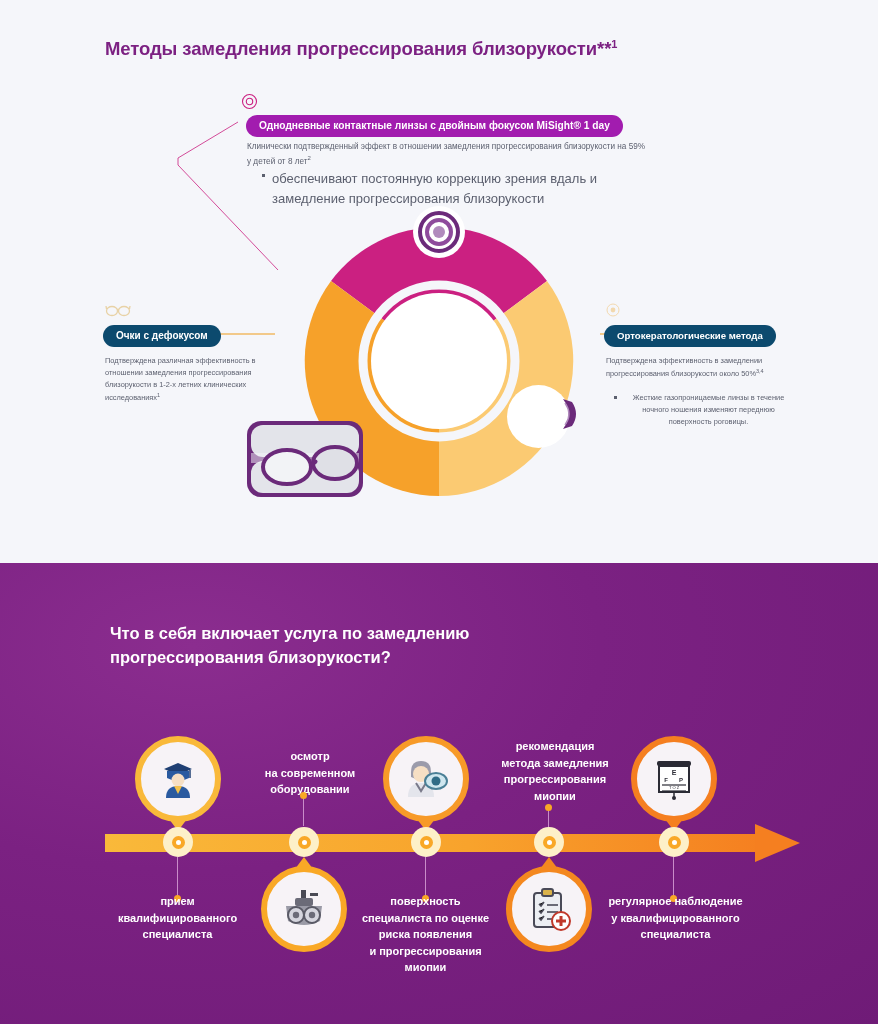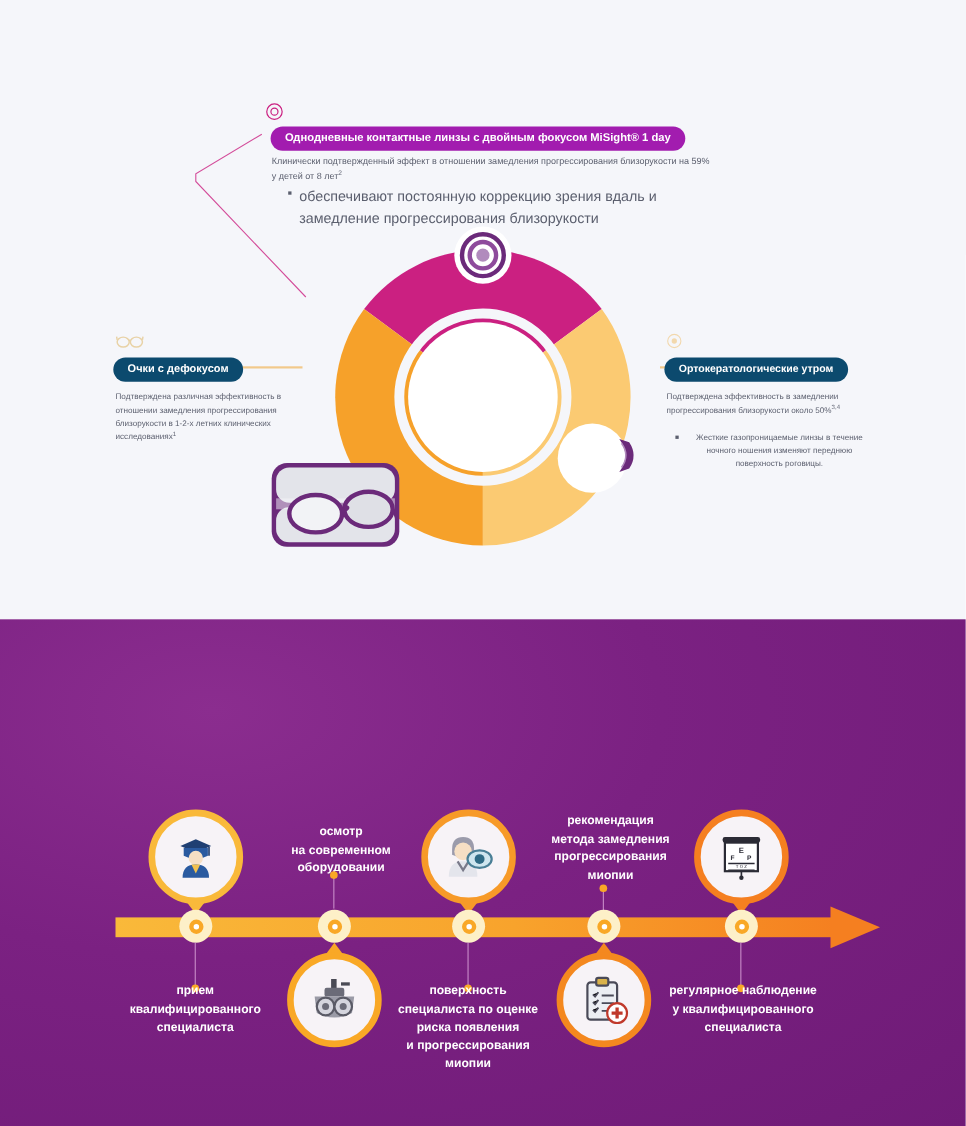--- a/index.html
+++ b/index.html
@@ -170,20 +170,23 @@
     border-left: 9px solid transparent; border-right: 9px solid transparent;
   }
 </style>
 </head>
 <body>
 
 <div class="page">
 
   <div class="top-section">
 
+    <div class="main-title">
+      <span>Методы замедления прогрессирования близорукости**</span><sup>1</sup>
+    </div>
 
     <svg class="mis-connector" viewBox="0 0 200 170">
       <path d="M 78 12 L 18 48 L 18 55 L 118 160" fill="none" stroke="#cb2081" stroke-width="1" opacity="0.8"></path>
     </svg>
 
     <div class="donut-wrap">
       <svg width="336" height="336" viewBox="0 0 336 336">
 
         <path d="M 168 168 L 60 88 A 135 135 0 0 1 276 88 Z" fill="#cb2081"></path>
 
@@ -246,32 +249,33 @@
         <span>Подтверждена различная эффективность в отношении замедления прогрессирования близорукости в 1-2-х летних клинических исследованиях</span><sup>1</sup>
       </div>
     </div>
 
     <div class="stub stub-right"></div>
     <div class="callout-right">
       <svg class="lens-icon-sm" viewBox="0 0 14 14">
         <circle cx="7" cy="7" r="6" fill="none" stroke="#f0c070" stroke-width="1"></circle>
         <circle cx="7" cy="7" r="2.4" fill="#f0c070"></circle>
       </svg>
-      <span class="pill pill-orange">Ортокератологические утром</span>
+      <span class="pill pill-orange">Ортокератологические метода</span>
       <div class="cr-body">
         <span>Подтверждена эффективность в замедлении прогрессирования близорукости около 50%</span><sup>3,4</sup>
       </div>
       <ul class="cr-bullets">
         <li>Жесткие газопроницаемые линзы в течение ночного ношения изменяют переднюю поверхность роговицы.</li>
       </ul>
     </div>
   </div>
 
   <div class="bottom-section">
 
+    <div class="sub-title">Что в себя включает услуга по замедлению прогрессирования близорукости?</div>
 
     <svg class="timeline" viewBox="0 0 878 46">
       <defs>
         <linearGradient id="tlgrad" x1="0" y1="0" x2="1" y2="0">
           <stop offset="0%" stop-color="#f9b93a"></stop>
           <stop offset="55%" stop-color="#f8a32c"></stop>
           <stop offset="100%" stop-color="#f57f20"></stop>
         </linearGradient>
       </defs>
       <rect x="105" y="16" width="660" height="18" fill="url(#tlgrad)"></rect>

